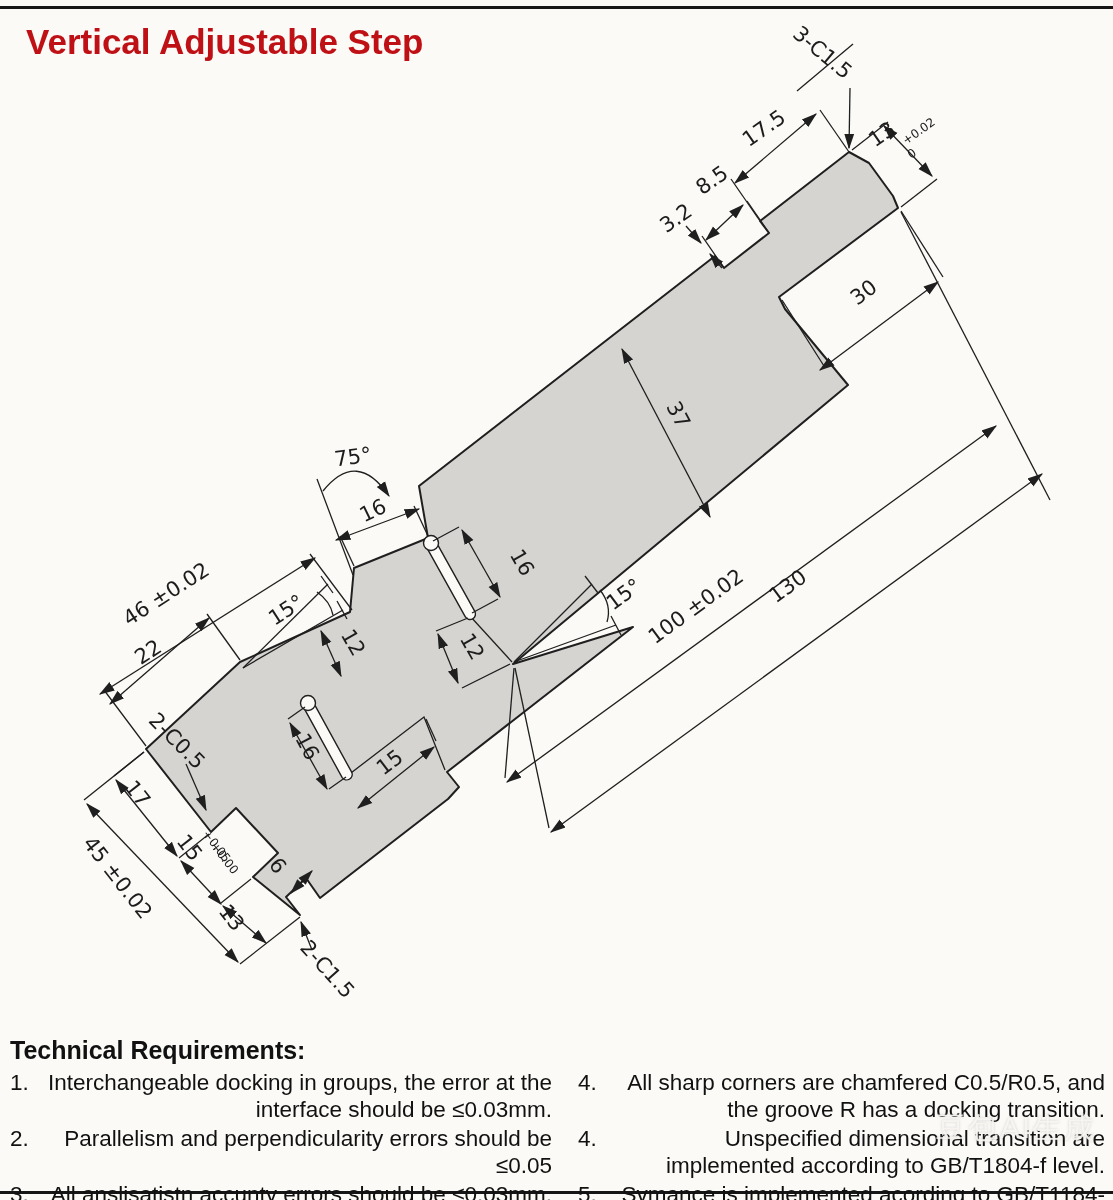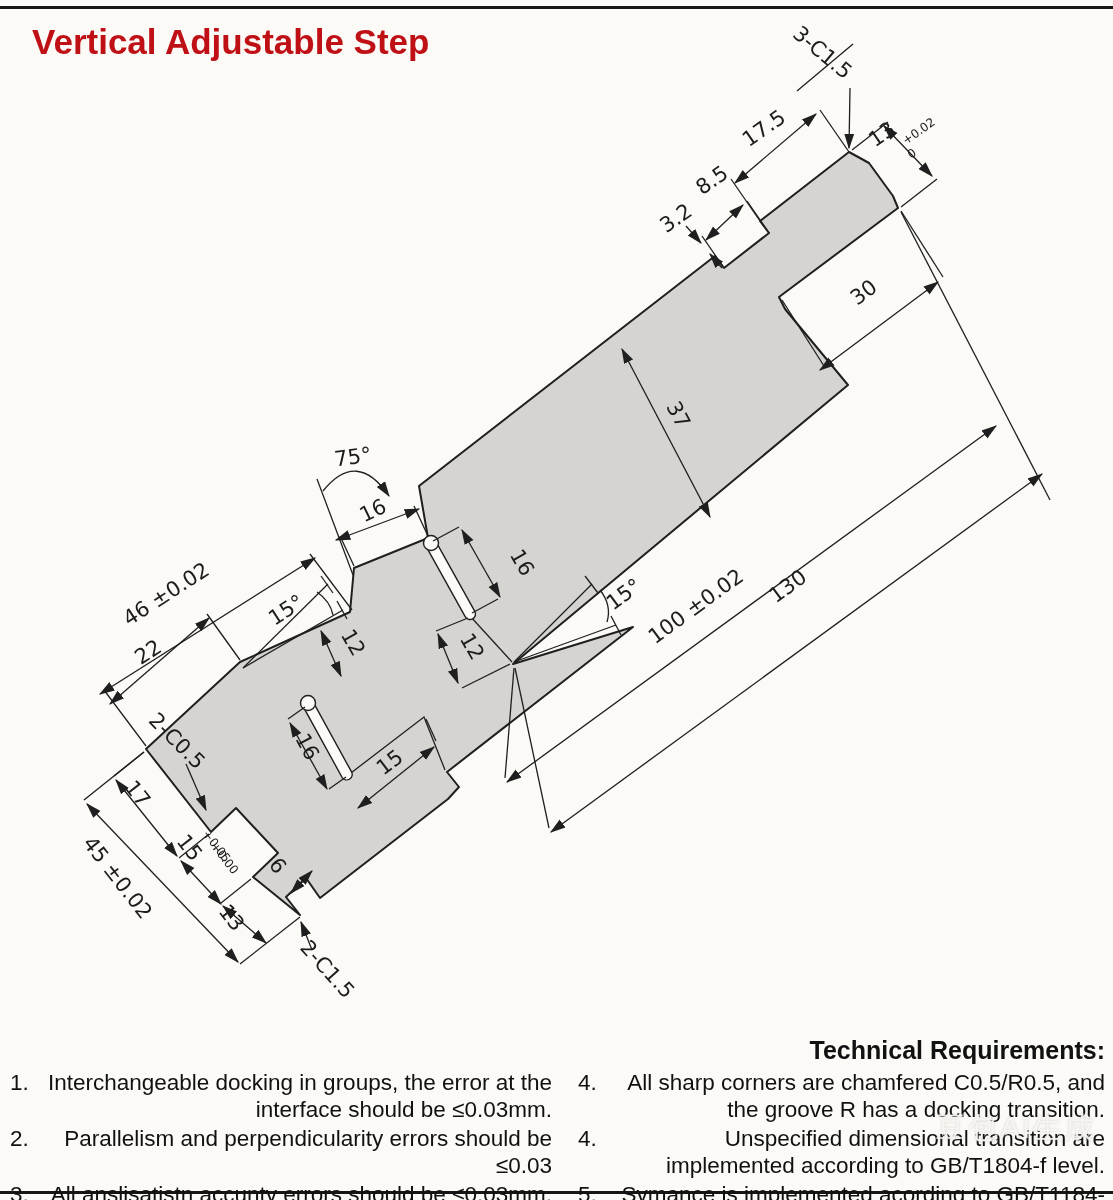--- a/index.html
+++ b/index.html
@@ -1,28 +1,28 @@
 <!DOCTYPE html>
 <html><head>
 <meta charset="utf-8">
 <style>
   html,body{margin:0;padding:0;background:#e8e8e8;}
   #page{position:relative;width:1113px;height:1200px;background:#fbfaf7;overflow:hidden;
         font-family:"Liberation Sans","DejaVu Sans",sans-serif;}
   .rule{position:absolute;left:0;width:1113px;height:3px;background:#161616;}
   #title{position:absolute;left:26px;top:22px;font-size:35px;font-weight:bold;color:#bf1016;
-         letter-spacing:0px;margin-left:6px;}
+         letter-spacing:0px;}
   svg{position:absolute;left:0;top:0;}
   svg text{font-family:"DejaVu Sans","Liberation Sans",sans-serif;font-size:21px;fill:#1c1c1c;}
   svg text.tol{font-size:12px;}
   .part{fill:#d5d4d1;stroke:#1f1f1f;stroke-width:2;stroke-linejoin:round;}
   .dln{stroke:#1f1f1f;stroke-width:1.3;fill:none;}
   .wht{fill:#fbfaf7;stroke:#1f1f1f;stroke-width:1.4;}
   #tech{position:absolute;left:10px;top:1036px;width:1095px;color:#111;}
-  #tech h3{margin:0 0 4px 0;font-size:25px;text-align:right;}
+  #tech h3{margin:0 0 4px 0;font-size:25px;}
   .cols{display:flex;gap:26px;}
   .col{font-size:22.5px;line-height:1.2;}
   .col.left{width:542px;}
   .col.right{width:527px;}
   .req{display:flex;margin-bottom:2px;}
   .req .n{width:31px;flex:none;}
   .req .t{flex:1;text-align:right;}
   #wm{position:absolute;left:936px;top:1108px;font-size:30px;font-weight:normal;
       color:rgba(248,246,242,0.92);text-shadow:0 0 3px rgba(160,160,160,0.45);
       letter-spacing:2px;white-space:nowrap;}
@@ -194,21 +194,21 @@
   <div id="tech">
     <h3>Technical Requirements:</h3>
     <div class="cols">
       <div class="col left">
         <div class="req">
           <span class="n">1.</span>
           <span class="t">Interchangeable docking in groups, the error at the interface should be ≤0.03mm.</span>
         </div>
         <div class="req">
           <span class="n">2.</span>
-          <span class="t">Parallelism and perpendicularity errors should be ≤0.03</span>
+          <span class="t">Parallelism and perpendicularity errors should be ≤0.05</span>
         </div>
         <div class="req">
           <span class="n">3.</span>
           <span class="t">All anslisatistn accunty errors should be ≤0.03mm.</span>
         </div>
       </div>
       <div class="col right">
         <div class="req">
           <span class="n">4.</span>
           <span class="t">All sharp corners are chamfered C0.5/R0.5, and the groove R has a docking transition.</span>

